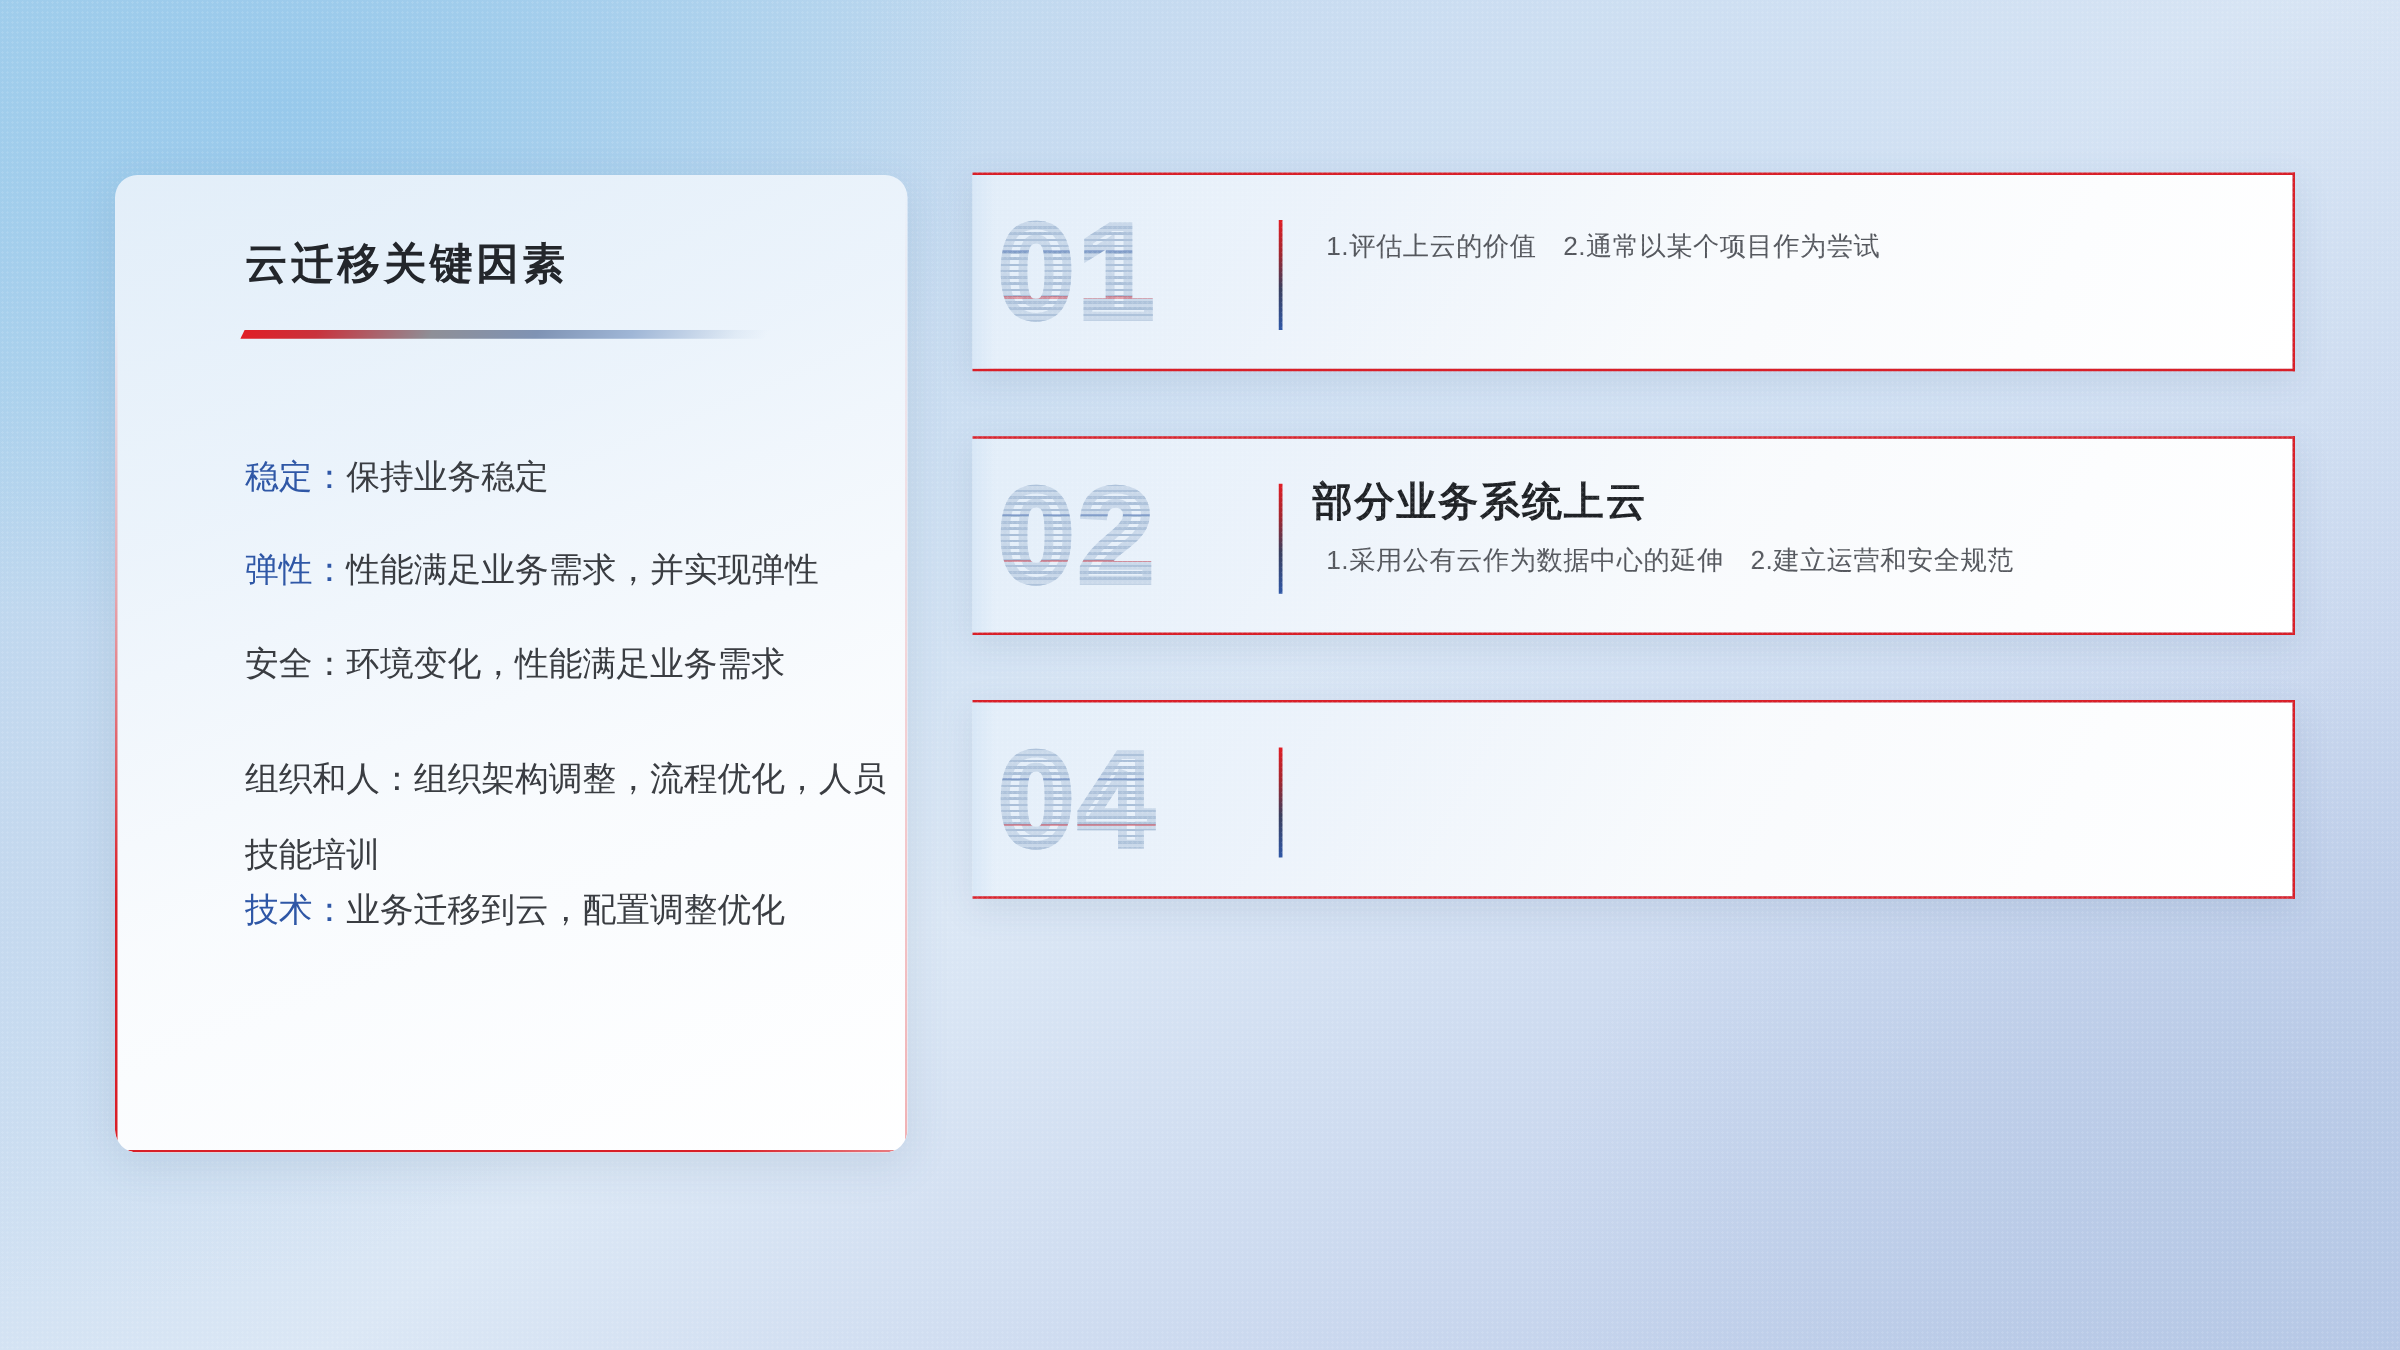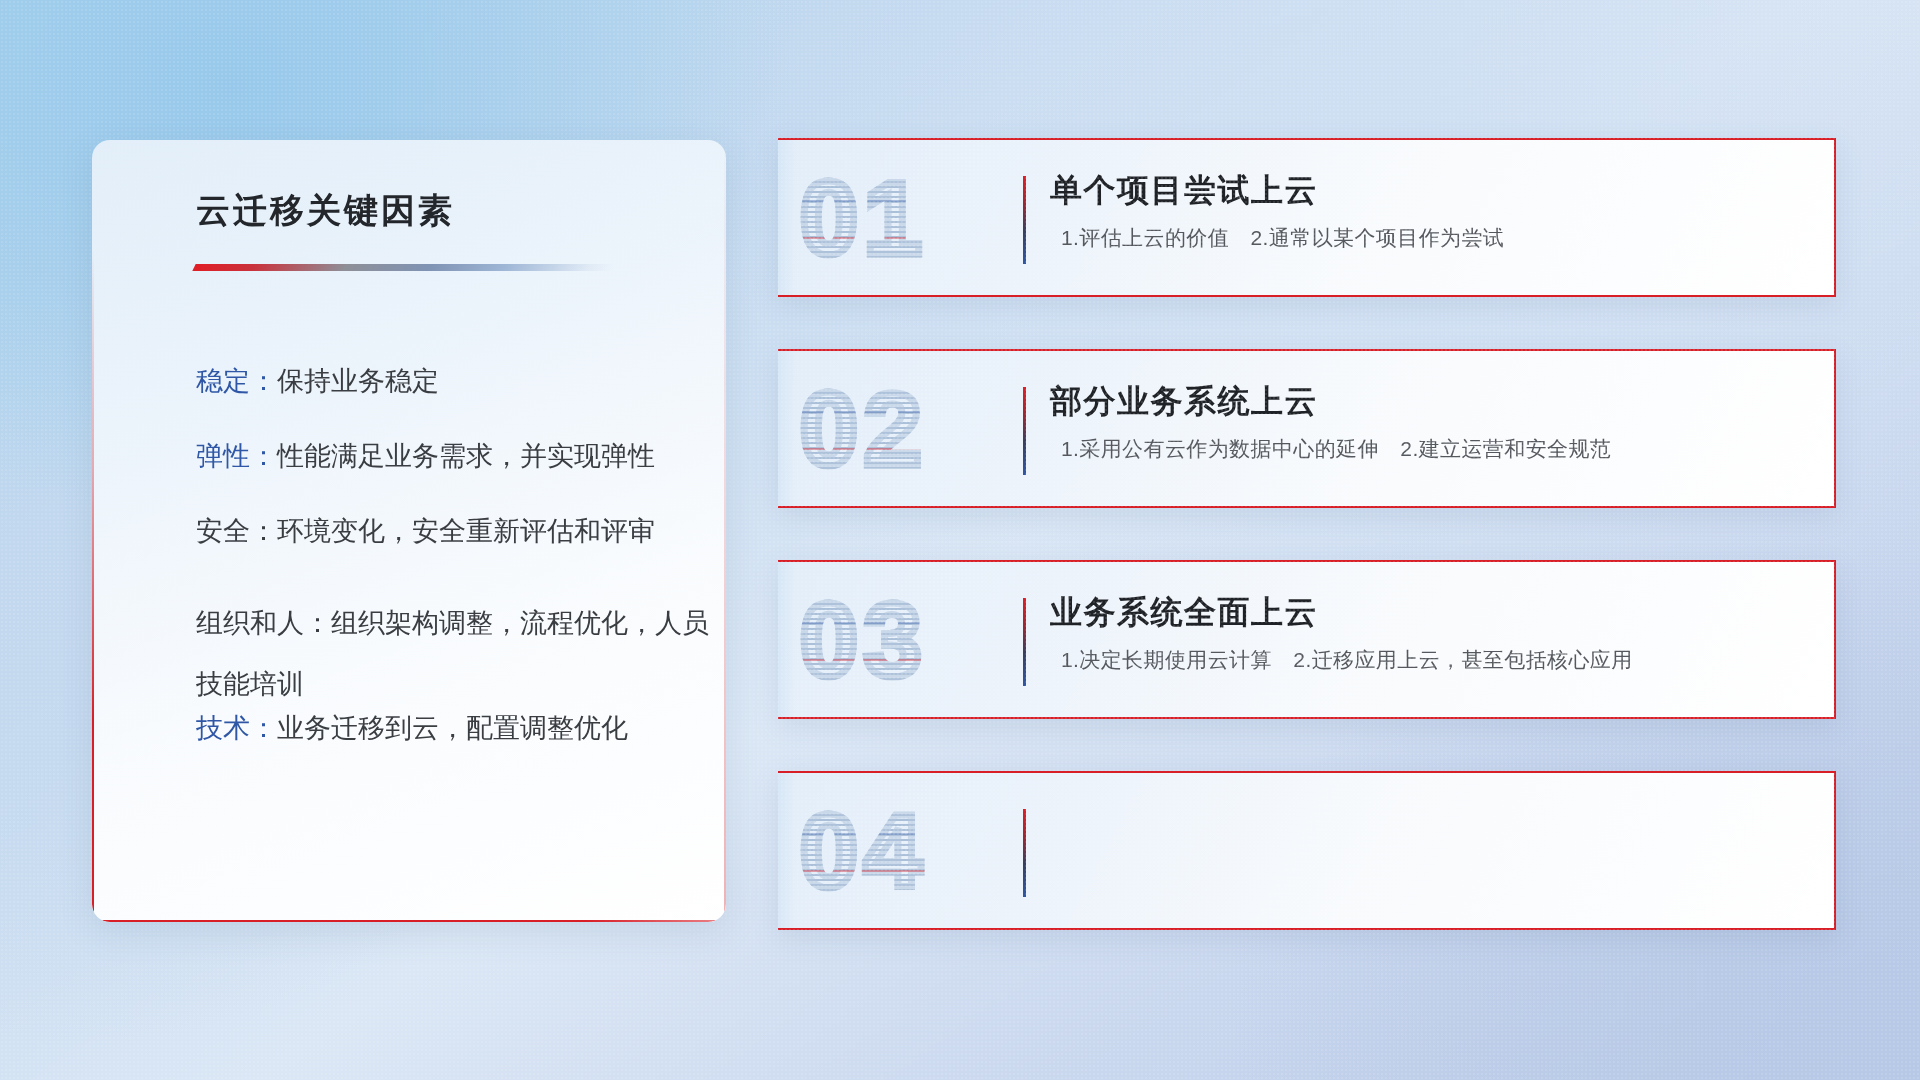--- a/index.html
+++ b/index.html
@@ -242,65 +242,55 @@
 
       <div class="left-item">
         <span class="li-label accent">稳定：</span><span class="li-text">保持业务稳定</span>
       </div>
 
       <div class="left-item">
         <span class="li-label accent">弹性：</span><span class="li-text">性能满足业务需求，并实现弹性</span>
       </div>
 
       <div class="left-item">
-        <span class="li-label plain">安全：</span><span class="li-text">环境变化，安全重新评估和评审</span>
+        <span class="li-label plain">安全：</span><span class="li-text">环境变化，性能满足业务需求</span>
       </div>
 
       <div class="left-item wrap">
         <span class="li-label plain">组织和人：</span><span class="li-text">组织架构调整，流程优化，人员技能培训</span>
       </div>
 
       <div class="left-item">
         <span class="li-label accent">技术：</span><span class="li-text">业务迁移到云，配置调整优化</span>
       </div>
 
     </div>
   </div>
 
   <div id="right-col">
 
     <div class="step-card">
       <div class="step-num">01</div>
       <div class="step-num-glitch">01</div>
       <div class="step-divider"></div>
       <div class="step-body">
-        <div class="step-title">单个项目尝试上云</div>
         <div class="step-desc">1.评估上云的价值　2.通常以某个项目作为尝试</div>
       </div>
     </div>
 
     <div class="step-card">
       <div class="step-num">02</div>
       <div class="step-num-glitch">02</div>
       <div class="step-divider"></div>
       <div class="step-body">
         <div class="step-title">部分业务系统上云</div>
         <div class="step-desc">1.采用公有云作为数据中心的延伸　2.建立运营和安全规范</div>
       </div>
     </div>
 
-    <div class="step-card">
-      <div class="step-num">03</div>
-      <div class="step-num-glitch">03</div>
-      <div class="step-divider"></div>
-      <div class="step-body">
-        <div class="step-title">业务系统全面上云</div>
-        <div class="step-desc">1.决定长期使用云计算　2.迁移应用上云，甚至包括核心应用</div>
-      </div>
-    </div>
 
     <div class="step-card">
       <div class="step-num">04</div>
       <div class="step-num-glitch">04</div>
       <div class="step-divider"></div>
     </div>
 
   </div>
 </div>
 

